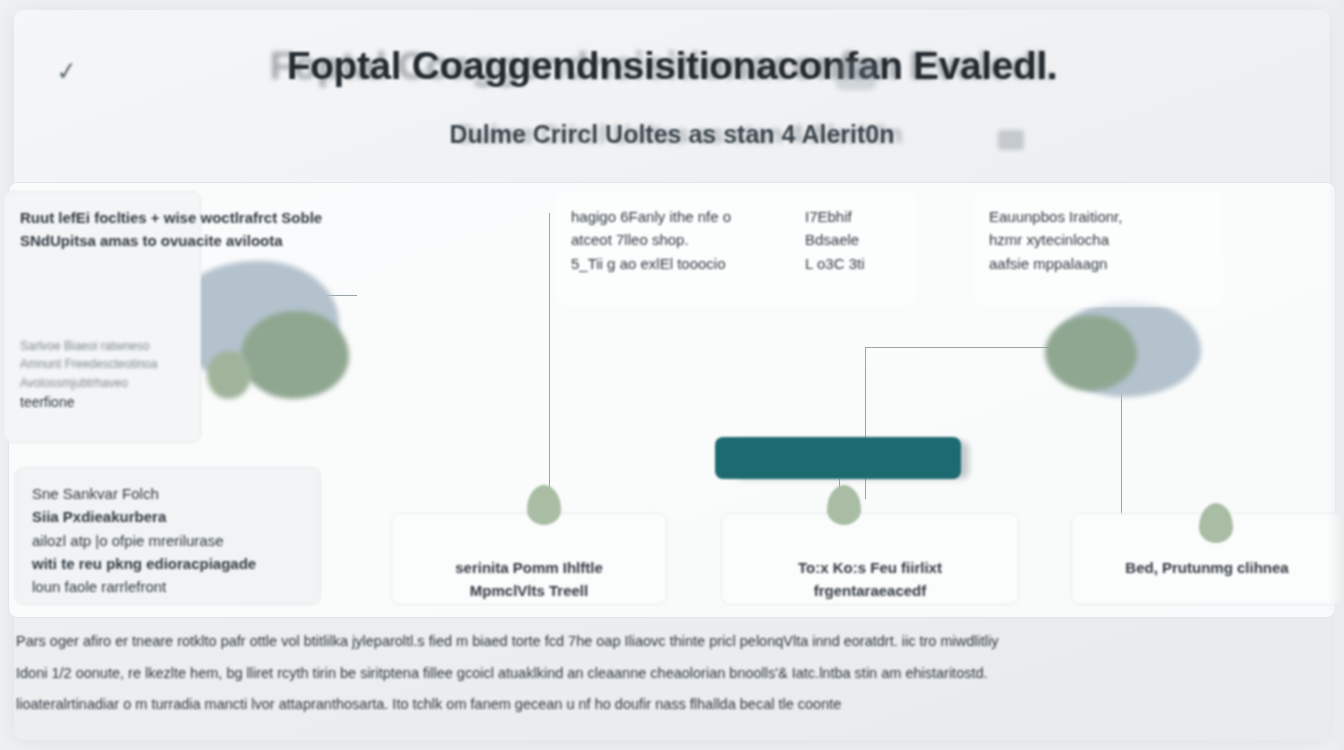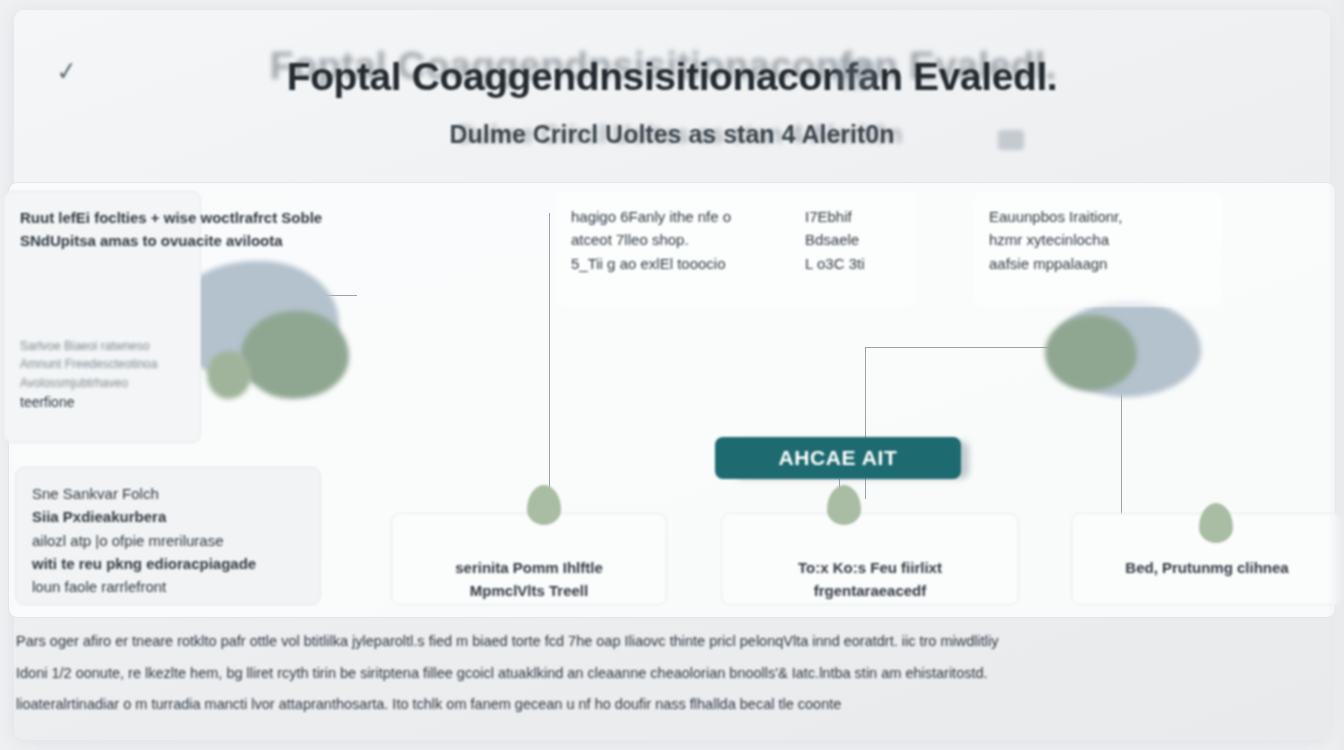--- a/index.html
+++ b/index.html
@@ -36,21 +36,20 @@
     text-align: center;
   }
   .title {
     font-size: 39px;
     font-weight: bold;
     color: #232a30;
     letter-spacing: -0.4px;
     filter: blur(0.9px);
     display: inline-block;
     position: relative;
-    margin-top: 11px;
   }
   .title-ghost {
     position: absolute;
     left: 0; top: 0;
     width: 100%;
     text-align: center;
     font-size: 39px;
     font-weight: bold;
     color: rgba(40,50,60,0.40);
     filter: blur(2.6px);
@@ -297,21 +296,20 @@
     </div>
 
     <div class="card card-white blurred" style="left:964px; top:8px; width:250px; height:116px; background:rgba(252,253,253,0.7); border:none;">
       <div class="line-txt">Eauunpbos Iraitionr,</div>
       <div class="line-txt">hzmr xytecinlocha</div>
       <div class="line-txt">aafsie mppalaagn</div>
     </div>
 
     <div class="teal-pill-shadow" style="left:726px; top:258px; width:234px; height:38px;"></div>
     <div class="teal-pill" style="left:706px; top:254px;"></div>
-    <div class="teal-pill-label" style="left:706px; top:254px;">AHCAE AIT</div>
 
     <div class="card card-white blurred" style="left:382px; top:330px; width:276px; height:92px;">
       <div style="height:28px"></div>
       <div class="line-txt bold ctr">serinita Pomm Ihlftle</div>
       <div class="line-txt bold ctr">MpmclVlts Treell</div>
     </div>
     <div class="node" style="left:518px; top:302px;"></div>
 
     <div class="card card-white blurred" style="left:712px; top:330px; width:298px; height:92px;">
       <div style="height:28px"></div>

